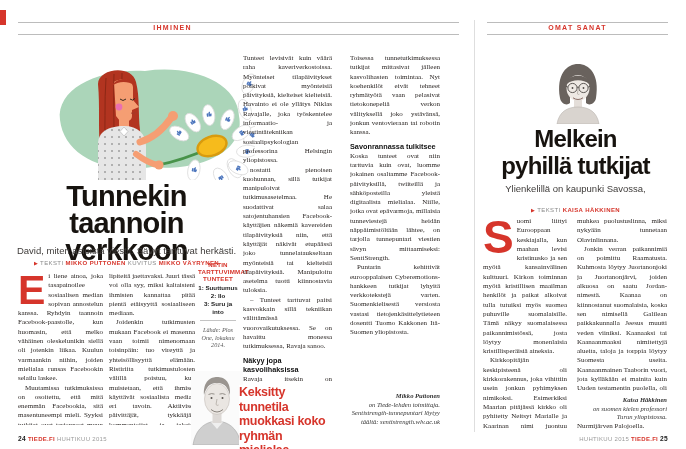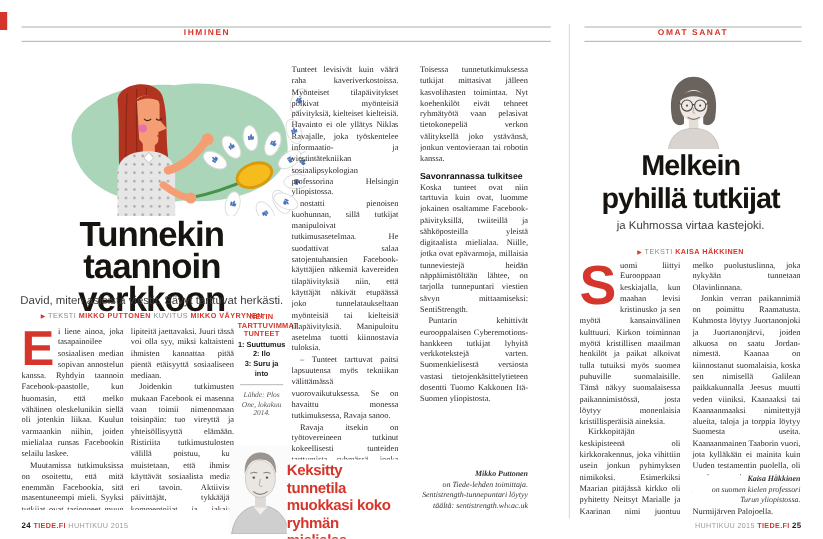--- a/index.html
+++ b/index.html
@@ -161,21 +161,22 @@
   <circle cx="20.5" cy="27" r="1" fill="#55504c"></circle>
   <circle cx="31.5" cy="27" r="1" fill="#55504c"></circle>
   <path d="M17.5,23.5 q3,-1.6 6,-0.4 M28.5,23.1 q3,-1.2 6,0.4" stroke="#7d7872" stroke-width="0.8" fill="none"></path>
   <path d="M26,28 L25,33.5 Q26,35 27.6,34" stroke="#b0a9a2" stroke-width="0.8" fill="none"></path>
   <path d="M20,38.5 Q26,43.5 32,38.5" stroke="#8b857f" stroke-width="1" fill="none"></path>
 </svg>
 
 <div class="col" style="left:243px; top:54px; width:89px; height:329px;">
     <div class="para">Tunteet levisivät kuin väärä raha kaveriverkostoissa. Myönteiset tilapäivitykset poikivat myönteisiä päivityksiä, kielteiset kielteisiä. Havainto ei ole yllätys Niklas Ravajalle, joka työskentelee informaatio- ja viestintätekniikan sosiaalipsykologian professorina Helsingin yliopistossa.</div>
     <div class="para">nostatti pienoisen kuohunnan, sillä tutkijat manipuloivat tutkimusasetelmaa. He suodattivat salaa satojentuhansien Facebook-käyttäjien näkemiä kavereiden tilapäivityksiä niin, että käyttäjät näkivät etupäässä joko tunnelataukseltaan myönteisiä tai kielteisiä tilapäivityksiä. Manipuloitu asetelma tuotti kiinnostavia tuloksia.</div>
-    <div class="para">– Tunteet tarttuvat paitsi lapsuutensa myös tekniikan välittämässä vuorovaikutuksessa. Se on havaittu monessa tutkimuksessa, Ravaja sanoo.</div>
+    <div class="para">– Tunteet tarttuvat paitsi kasvokkain sillä tekniikan välittämässä vuorovaikutuksessa. Se on havaittu monessa tutkimuksessa, Ravaja sanoo.</div>
+    <div class="subhead">Näkyy jopa kasvolihaksissa</div>
     <div class="para">Ravaja itsekin on työtovereineen tutkinut kokeellisesti tunteiden tarttumista ryhmässä, jonka jäsenet eivät olleet samassa tilassa eivätkä siis suoraan tekemisissä toistensa kanssa. He tiesivät toisistaan vain tietokoneiden välityksellä. Kokeessa kukin näki näytöltään, millainen koko ryhmän tunnetila oli: alakuloinen, stressaantunut, innostunut vai rento. Ihmisten myös annettiin uskoa, että tunnetila oli todellinen, vaikka se tosiasiassa oli tutkijoiden keksintöä. Joka tapauksessa se tarttui.</div>
   </div>
 <div class="pull-quote">Keksitty tunnetila muokkasi koko ryhmän mielialaa.</div>
 
 <div class="col" style="left:350px; top:54px; width:90px; height:337px;">
     <div class="para">Toisessa tunnetutkimuksessa tutkijat mittasivat jälleen kasvolihasten toimintaa. Nyt koehenkilöt eivät tehneet ryhmätyötä vaan pelasivat tietokonepeliä verkon välityksellä joko ystävänsä, jonkun ventovieraan tai robotin kanssa.</div>
     <div class="subhead">Savonrannassa tulkitsee</div>
     <div class="para">Koska tunteet ovat niin tarttuvia kuin ovat, luomme jokainen osaltamme Facebook-päivityksillä, twiiteillä ja sähköposteilla yleistä digitaalista mielialaa. Niille, jotka ovat epävarmoja, millaisia tunneviestejä heidän näppäimistöltään lähtee, on tarjolla tunnepuntari viestien sävyn mittaamiseksi: SentiStrength.</div>
     <div class="para">Puntarin kehittivät eurooppalaisen Cyberemotions-hankkeen tutkijat lyhyitä verkkotekstejä varten. Suomenkielisestä versiosta vastasi tietojenkäsittelytieteen dosentti Tuomo Kakkonen Itä-Suomen yliopistosta.</div>
   </div>
@@ -211,34 +212,34 @@
   <circle cx="32.5" cy="28" r="0.9" fill="#4e4a46"></circle>
   <path d="M27,30 L26.4,33.8 Q27.2,34.8 28.4,34.2" stroke="#b0a9a2" stroke-width="0.8" fill="none"></path>
   <path d="M22,37.8 Q27,41.2 32,37.8" stroke="#8b6f68" stroke-width="1" fill="none"></path>
 </svg>
 
 <h1 class="headline hl-right">
   <span style="display:block">Melkein</span>
   <span style="display:block">pyhillä tutkijat</span>
 </h1>
 <p class="subtitle" style="left:478px; top:183px; width:195px;">
-  <span style="display:block">ja Kuhmossa virtaa kastejoki.</span>
+  <span style="display:block">Ylienkelillä on kaupunki Savossa,</span>
 </p>
 <div class="byline" style="left:478px; top:207px; width:195px;">
   <span class="arrow">▶</span>
   <span>TEKSTI</span>
   <b>KAISA HÄKKINEN</b>
 </div>
 
 <div class="col col--rdrop" style="left:483px; top:217px; width:84px; height:214px;">
     <div class="para"><span class="dropcap big">S</span>uomi liittyi Eurooppaan keskiajalla, kun maahan levisi kristinusko ja sen myötä kansainvälinen kulttuuri. Kirkon toiminnan myötä kristillisen maailman henkilöt ja paikat alkoivat tulla tutuiksi myös suomea puhuville suomalaisille. Tämä näkyy suomalaisessa paikannimistössä, josta löytyy monenlaisia kristillisperäisiä aineksia.</div>
     <div class="para">Kirkkopitäjän keskipisteenä oli kirkkorakennus, joka vihittiin usein jonkun pyhimyksen nimikoksi. Esimerkiksi Maarian pitäjässä kirkko oli pyhitetty Neitsyt Marialle ja Kaarinan nimi juontuu Aleksandrian Pyhästä Katariinasta. Marttilan taakse kätkeytyy Pyhä Martinus, ja Pertteli on muunnelma Pyhän Bartolomeuksen nimestä. Luumäen Taavetti on saanut nimensä ortodoksiselta pyhimykseltä David Silueskiläiseltä.</div>
   </div>
 <div class="col" style="left:577px; top:217px; width:90px; height:214px;">
-    <div class="para">melko puolustuslinna, joka nykyään tunnetaan Olavinlinnana.</div>
+    <div class="para">muhkea puolustuslinna, miksi nykyään tunnetaan Olavinlinnana.</div>
     <div class="para">Jonkin verran paikannimiä on poimittu Raamatusta. Kuhmosta löytyy Juortanonjoki ja Juortanonjärvi, joiden alkuosa on saatu Jordan-nimestä. Kaanaa on kiinnostanut suomalaisia, koska sen nimisellä Galilean paikkakunnalla Jeesus muutti veden viiniksi. Kaanaaksi tai Kaanaanmaaksi nimitettyjä alueita, taloja ja torppia löytyy Suomesta useita. Kaanaanmainen Taaborin vuori, jota kylläkään ei mainita kuin Uuden testamentin puolella, oli osa Joensuun lapsuusmaisemaa, ja saman nimen antoi Aleksis Kivi lapsuutensa leikkipaikalle Nurmijärven Palojoella.</div>
     <div class="para">Suomesta löytyy monta Peetlehemiä, Jerusalemia ja Kapernaumia. Nurmeksessa on Egyptinkorpi ja Savonrannassa Helvetti. Hollolan kirkon pohjoispuolella on Kapatuosianmäki. Kansantarinan mukaan nimi on kunnianosoitus Kappadokian prinssille Pyhälle Yrjänälle, joka nujersi Hollolan asukkaita muinoin ahdistelleen pakanallisen jättiläisen.</div>
   </div>
 <div class="bio bio-right">
     <div class="bio-name">Kaisa Häkkinen</div>
     <div class="bio-line">on suomen kielen professori</div>
     <div class="bio-line">Turun yliopistossa.</div>
   </div>
 
 <div class="footer footer-right">

